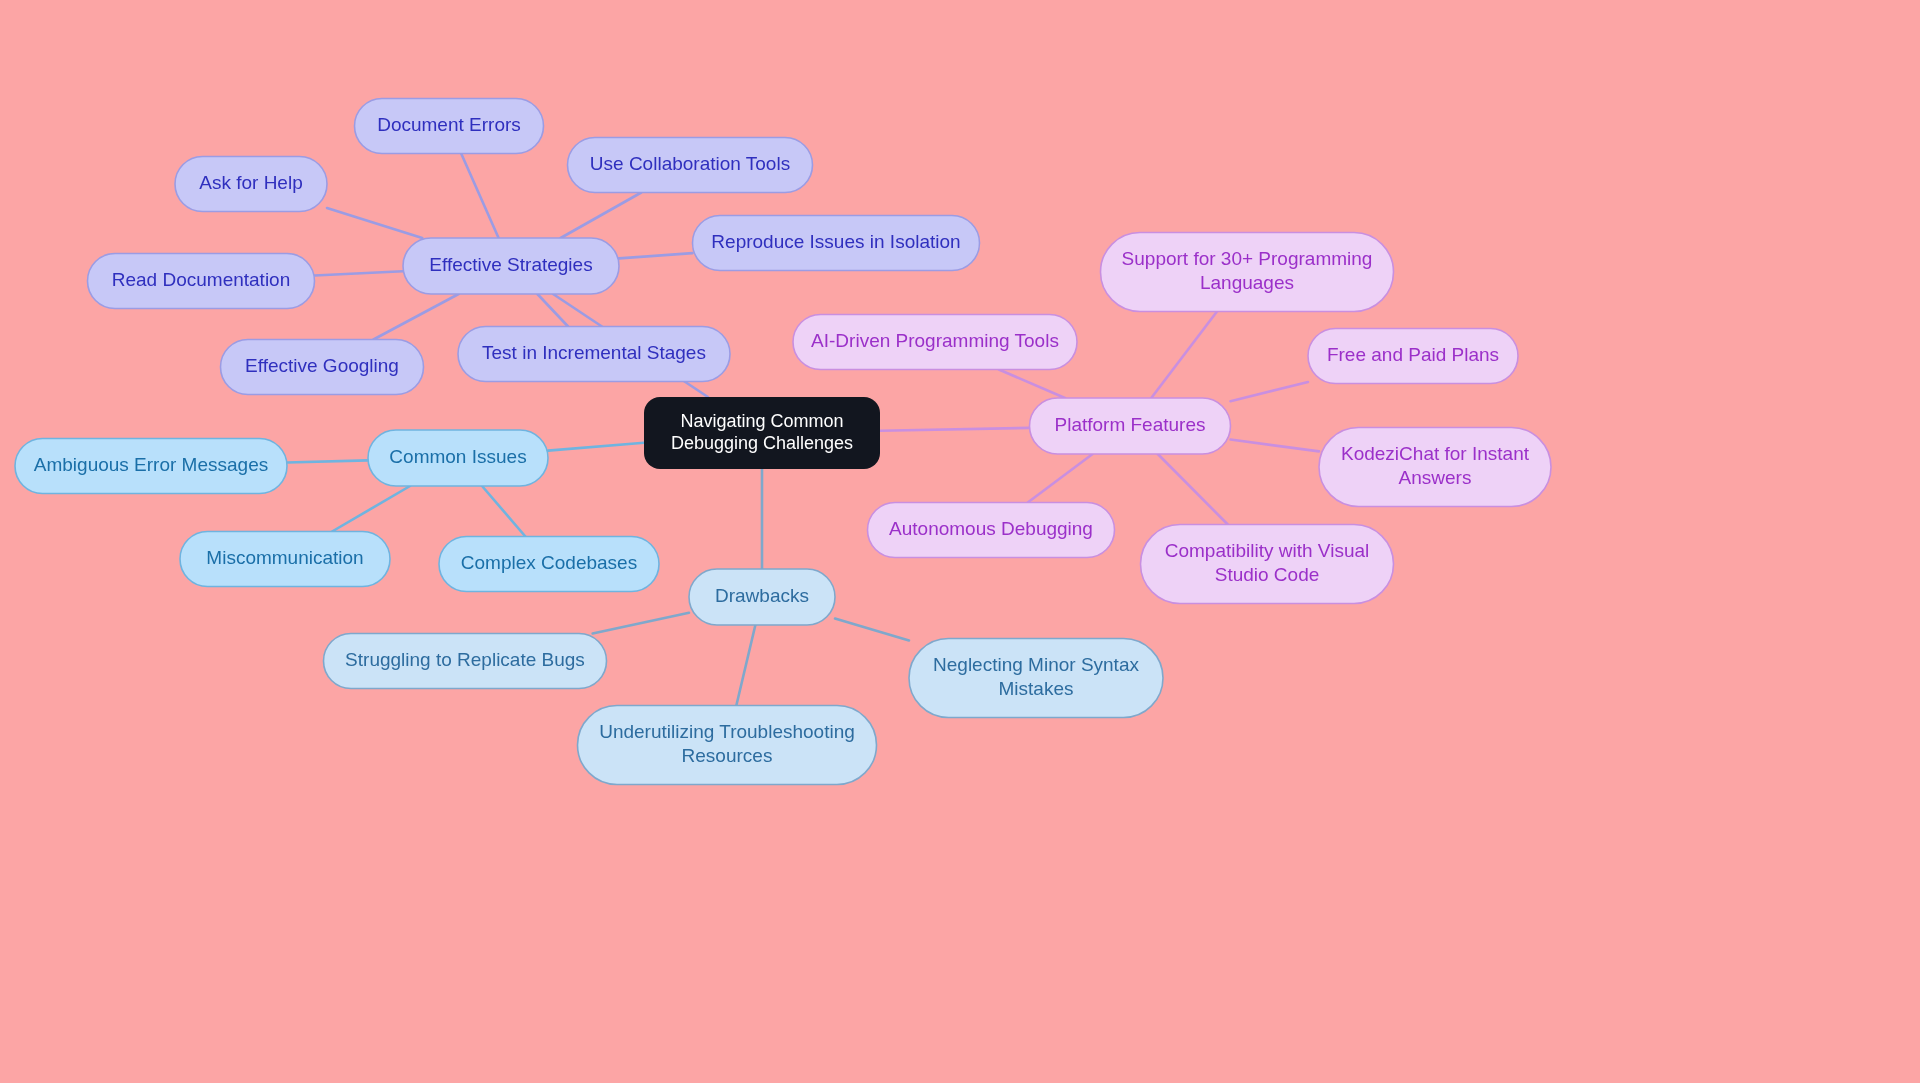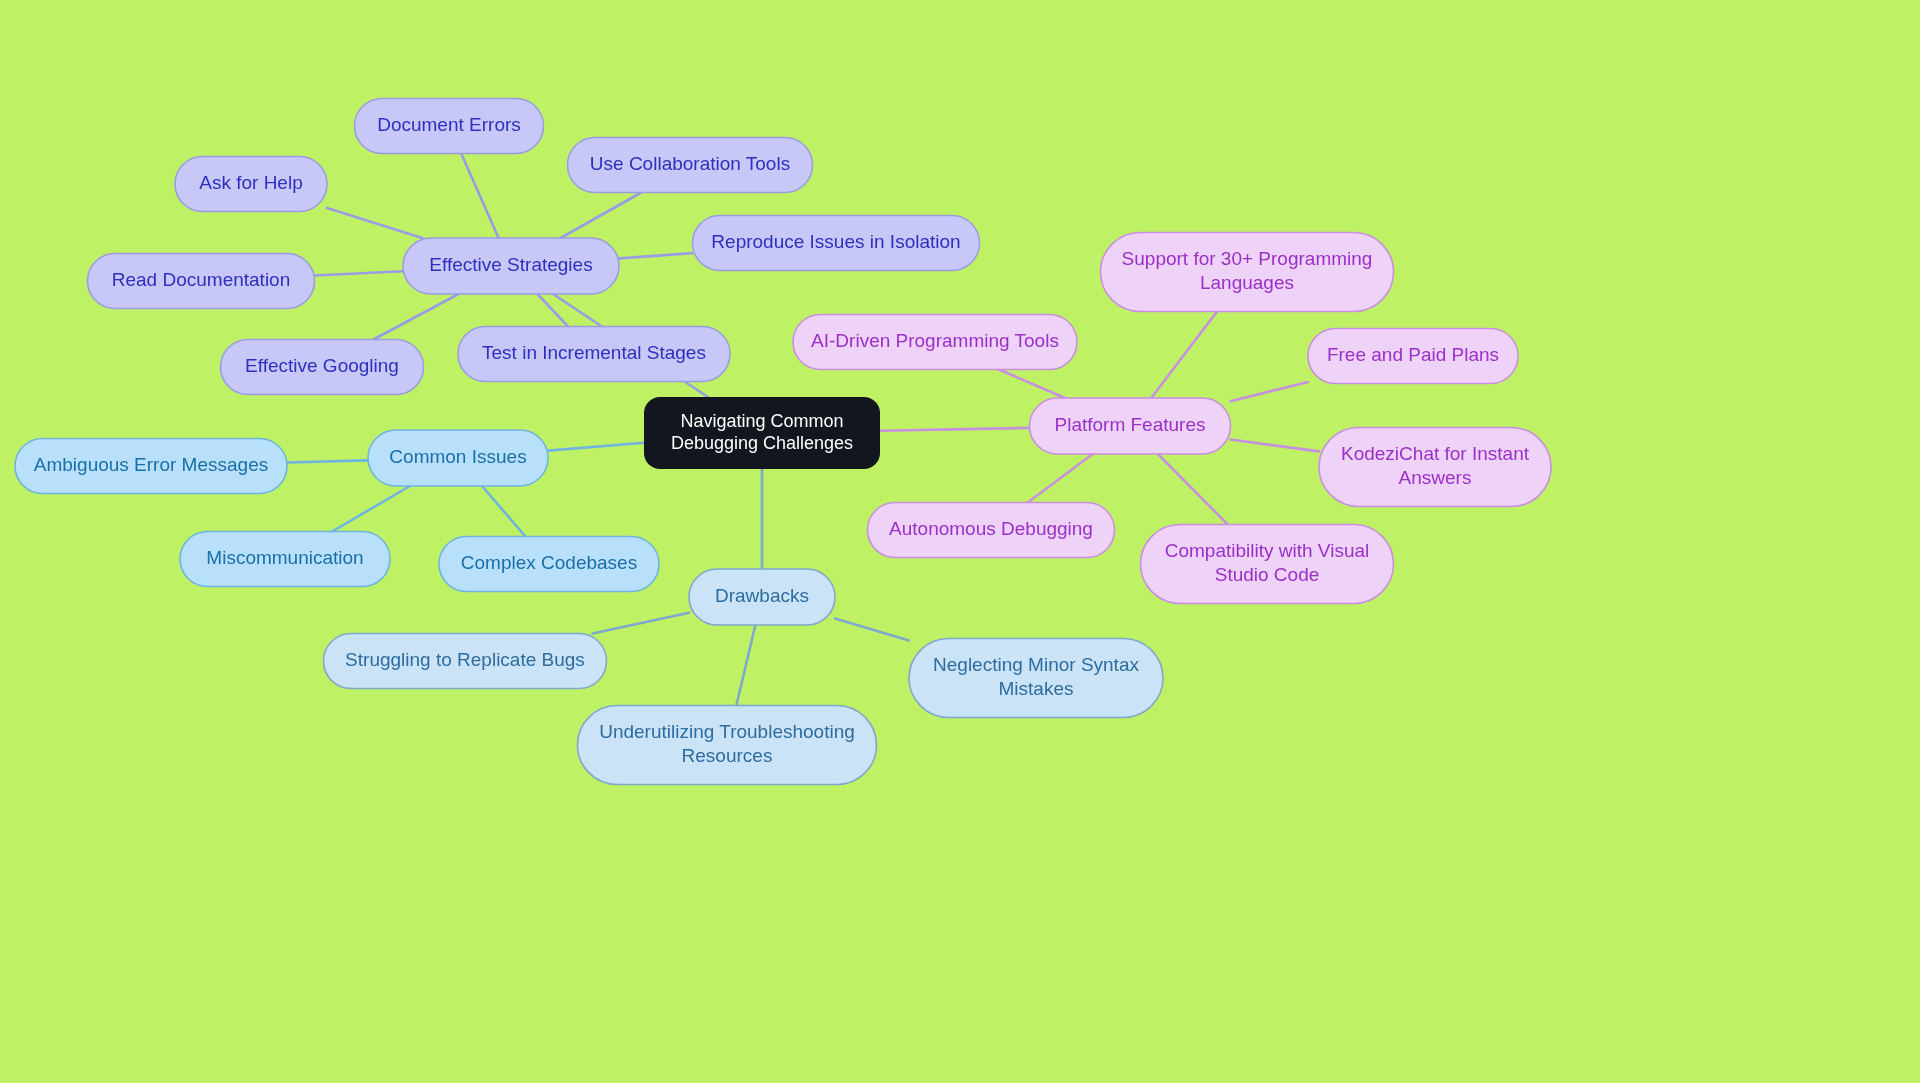--- a/index.html
+++ b/index.html
@@ -10,21 +10,21 @@
   body {
     width: 1920px;
     height: 1083px;
     font-family: "Liberation Sans", sans-serif;
     overflow: hidden;
   }
   #mindmap-root {
     position: relative;
     width: 1920px;
     height: 1083px;
-    background: #bef264;
+    background: #fca5a5;
   }
   svg#mindmap-canvas {
     position: absolute;
     top: 0;
     left: 0;
     width: 1920px;
     height: 1083px;
     display: block;
   }
   .node-label {

